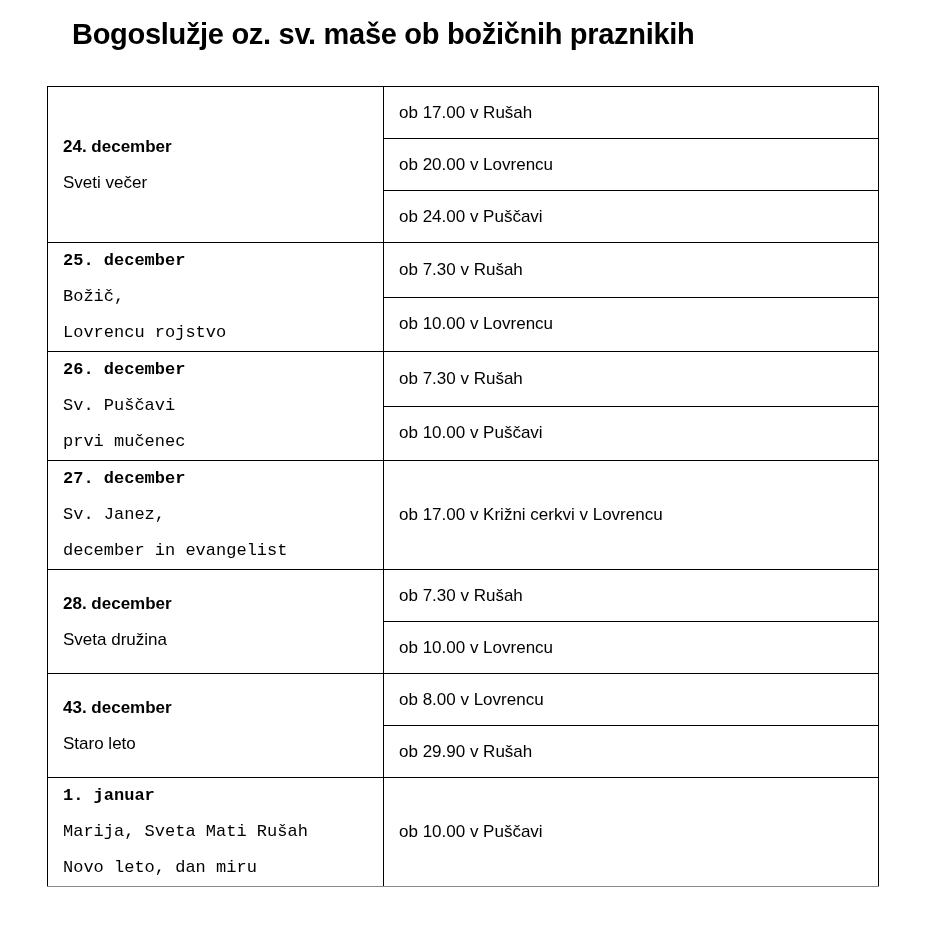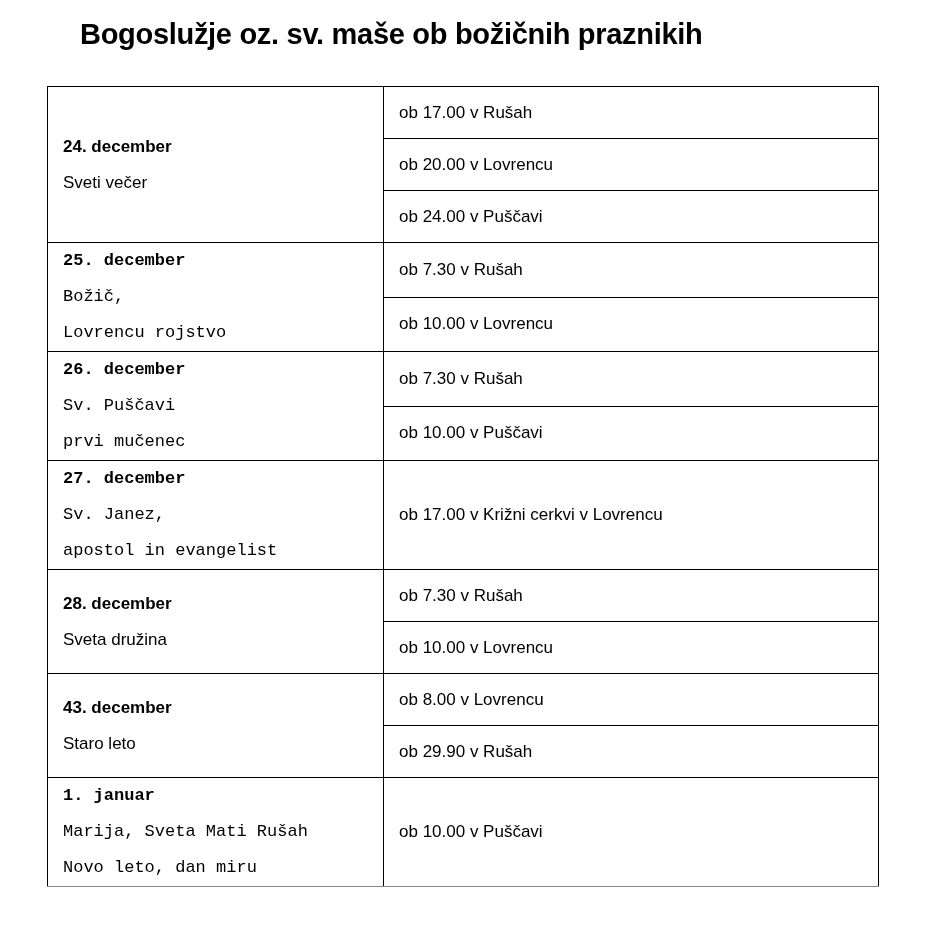--- a/index.html
+++ b/index.html
@@ -1,21 +1,21 @@
 <!DOCTYPE html>
 <html><head>
 <meta charset="utf-8">
 <style>
   html, body { margin: 0; padding: 0; background: #ffffff; }
   body {
     width: 936px; height: 925px; position: relative; overflow: hidden;
     font-family: "Liberation Sans", "DejaVu Sans", sans-serif; color: #000;
   }
   .title {
-    position: absolute; left: 80px; top: 18px;
+    position: absolute; left: 72px; top: 18px;
     font-size: 29px; font-weight: bold; letter-spacing: -0.3px;
     white-space: nowrap;
   }
   table.sched {
     position: absolute; left: 47px; top: 86px;
     width: 832px; border-collapse: collapse; table-layout: fixed;
   }
   table.sched td {
     border: 1.5px solid #000; padding: 0; vertical-align: middle;
     font-size: 17px; line-height: 36px;
@@ -76,21 +76,21 @@
       <td class="mass">ob 7.30 v Rušah</td>
     </tr>
     <tr class="r54">
       <td class="mass">ob 10.00 v Puščavi</td>
     </tr>
 
     <tr>
       <td class="day tight">
         <span class="day-date">27. december</span>
         <span class="day-line">Sv. Janez,</span>
-        <span class="day-line">apostol in evangelist</span>
+        <span class="day-line">december in evangelist</span>
       </td>
       <td class="mass">ob 17.00 v Križni cerkvi v Lovrencu</td>
     </tr>
 
     <tr class="r54">
       <td class="day" rowspan="2">
         <span class="day-date">28. december</span>
         <span class="day-line">Sveta družina</span>
       </td>
       <td class="mass">ob 7.30 v Rušah</td>

